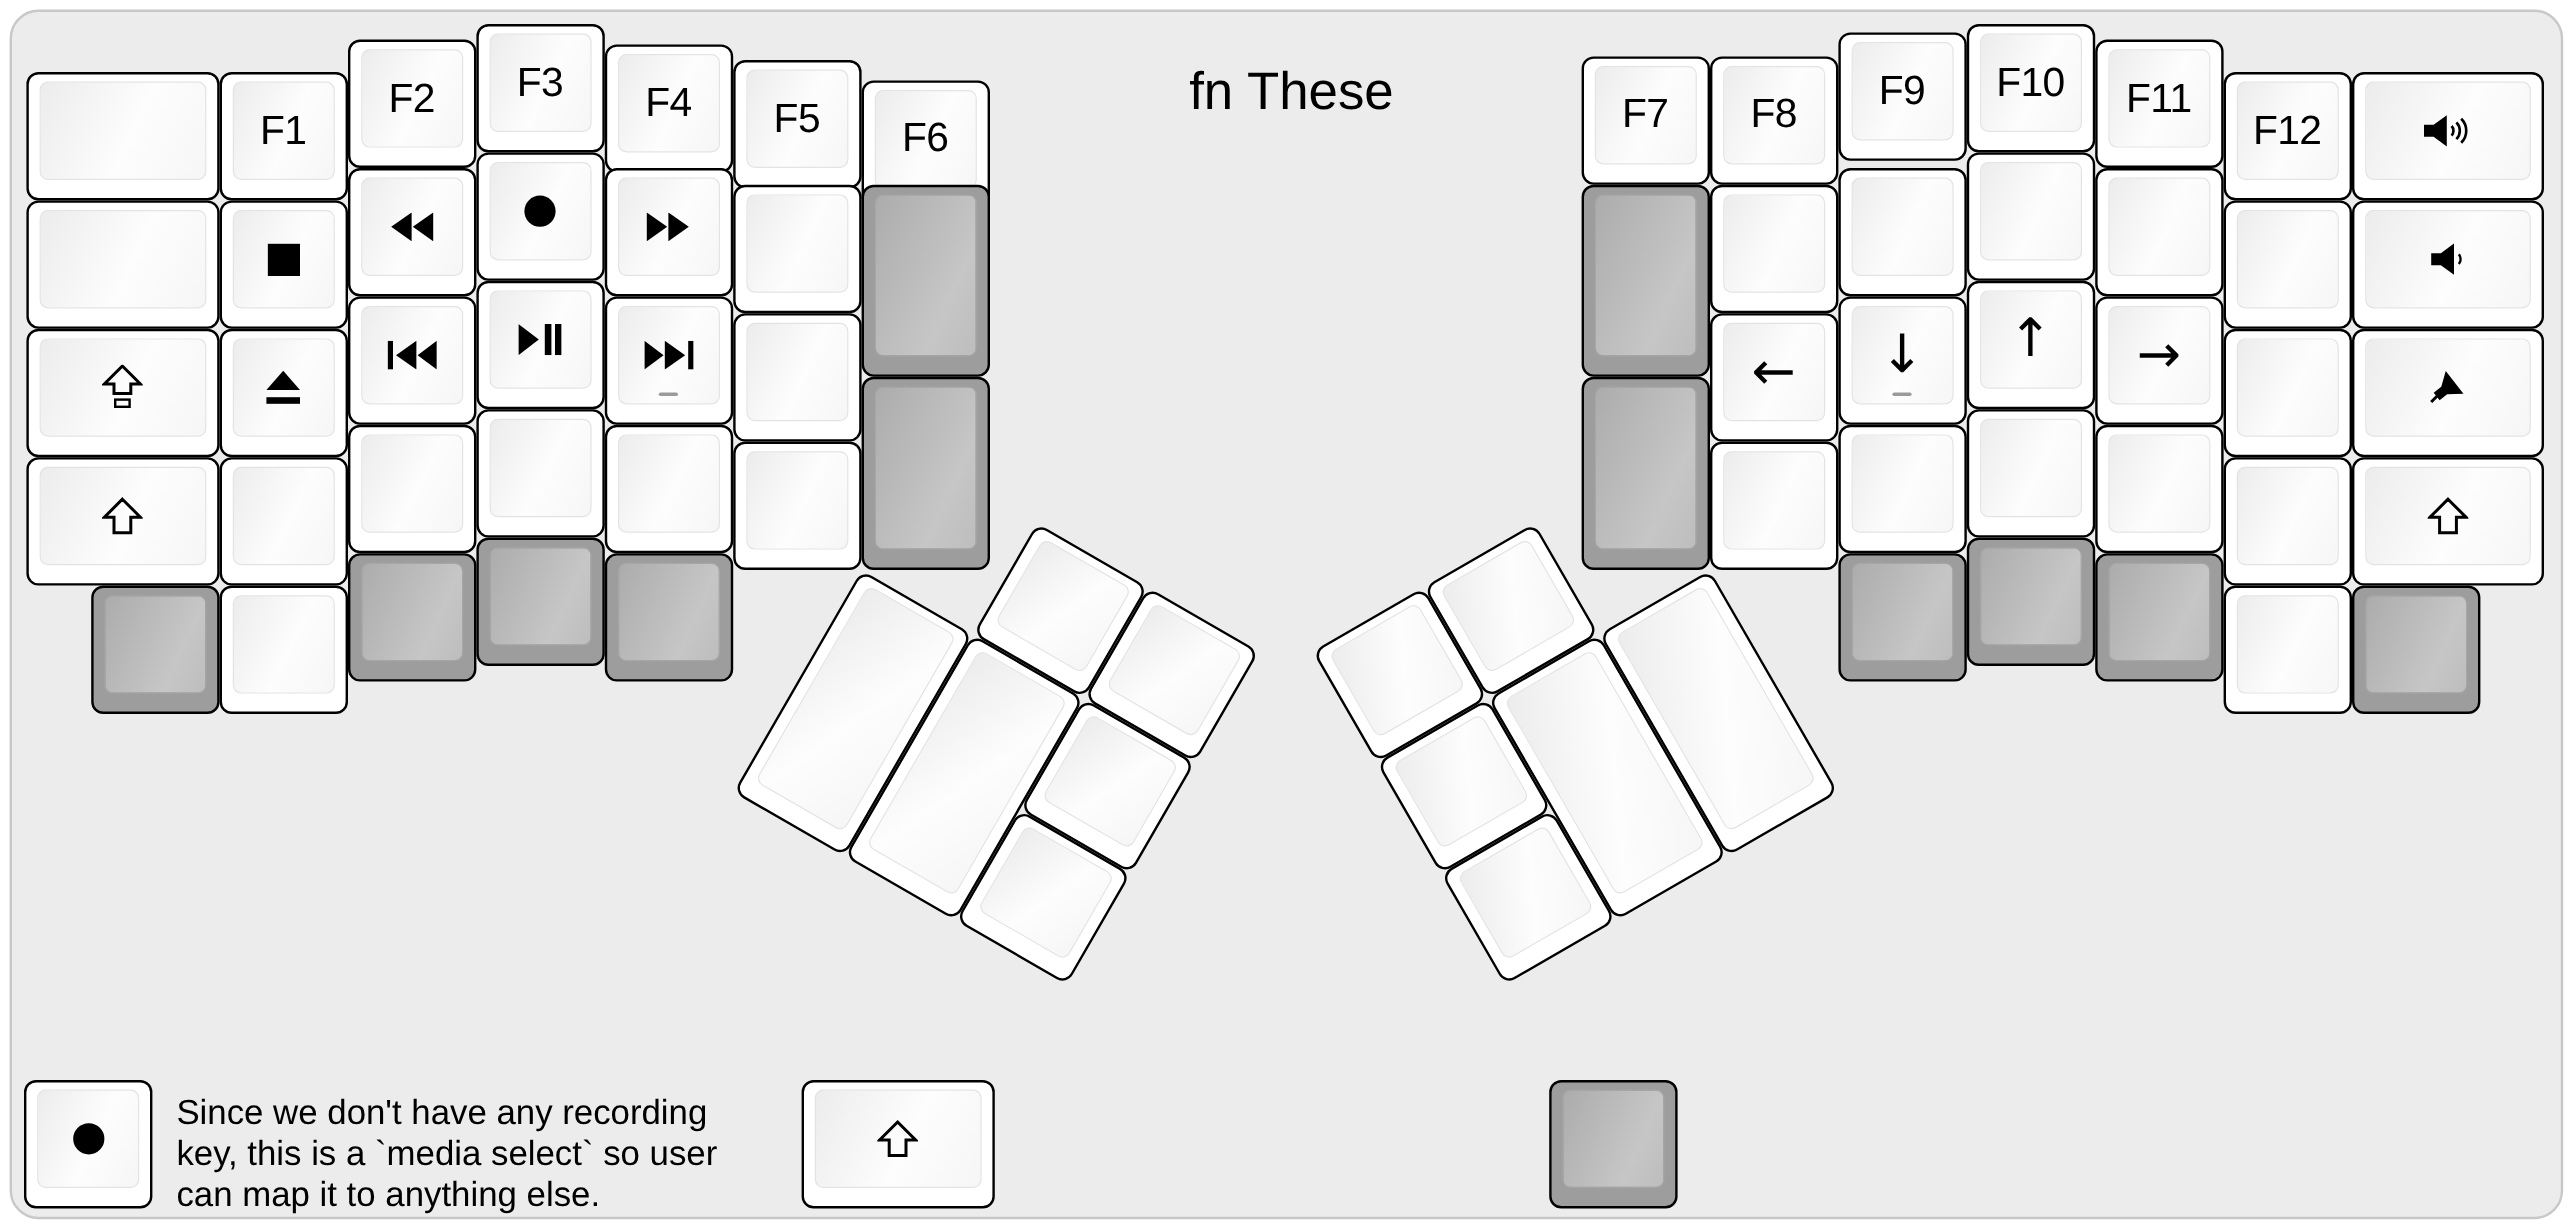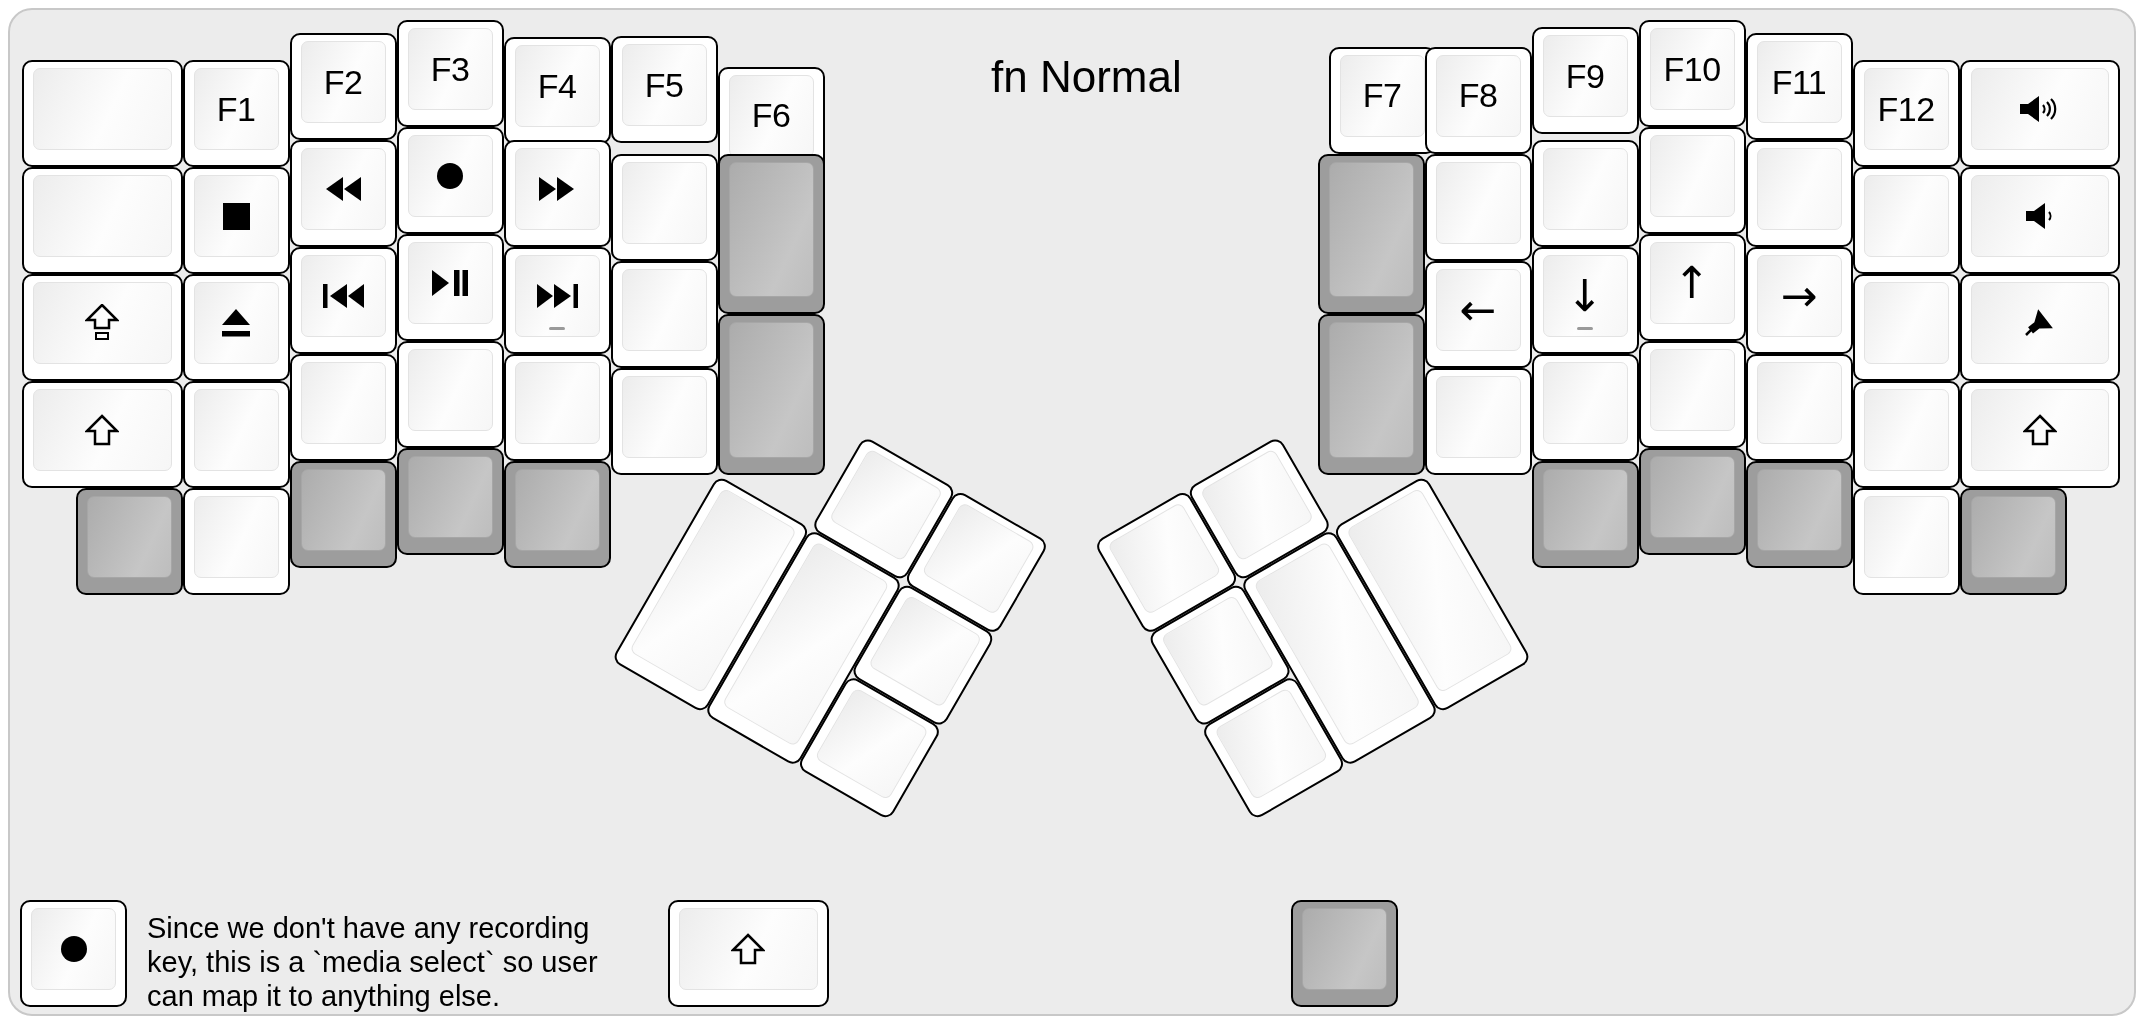--- a/index.html
+++ b/index.html
@@ -148,21 +148,21 @@
                 <polygon points="0,0 16,12 0,24" fill="#000"></polygon>
                 <polygon points="17,0 34,12 17,24" fill="#000"></polygon>
                 <rect x="36.5" y="0" width="4.5" height="24" fill="#000"></rect>
               </svg></span>
             <div class="hm"></div>
           </div>
         </div>
         <div class="key white" style="left: 481.5px; top: 334.375px; width: 107px; height: 107px;">
           <div class="top"></div>
         </div>
-        <div class="key white" style="left: 588.5px; top: 16px; width: 107px; height: 107px; padding-left: 10px;">
+        <div class="key white" style="left: 588.5px; top: 30px; width: 107px; height: 107px; padding-left: 10px;">
           <div class="top">
             <span class="label">F5</span>
           </div>
         </div>
         <div class="key white" style="left: 588.5px; top: 133.75px; width: 107px; height: 107px;">
           <div class="top"></div>
         </div>
         <div class="key white" style="left: 588.5px; top: 240.75px; width: 107px; height: 107px;">
           <div class="top"></div>
         </div>
@@ -210,21 +210,21 @@
           <div class="top"></div>
         </div>
         <div class="key white" style="left: 214px; top: 0px; width: 107px; height: 107px;">
           <div class="top"></div>
         </div>
         <div class="key white" style="left: 214px; top: 107px; width: 107px; height: 107px;">
           <div class="top"></div>
         </div>
       </div>
       <div class="kgroup" style="left: 1317.5px; top: 20px;">
-        <div class="key white" style="left: 11px; top: 26.75px; width: 107px; height: 107px;">
+        <div class="key white" style="left: 0px; top: 26.75px; width: 107px; height: 107px;">
           <div class="top">
             <span class="label">F7</span>
           </div>
         </div>
         <div class="key gray" style="left: 0px; top: 133.75px; width: 107px; height: 160.5px;">
           <div class="top"></div>
         </div>
         <div class="key gray" style="left: 0px; top: 294.25px; width: 107px; height: 160.5px;">
           <div class="top"></div>
         </div>
@@ -372,21 +372,21 @@
           <div class="top"></div>
         </div>
         <div class="key white" style="left: -107px; top: 0px; width: 107px; height: 214px;">
           <div class="top"></div>
         </div>
         <div class="key white" style="left: -321px; top: 107px; width: 107px; height: 107px;">
           <div class="top"></div>
         </div>
       </div>
     </div>
-  <div class="title">fn Normal</div>
+  <div class="title">fn These</div>
 
   <div id="lk0" class="legend-key-slot">
       <div class="key white" style="left: 0px; top: 0px; width: 107px; height: 107px;">
         <div class="top">
           <span class="icon"><svg width="28" height="28" viewBox="0 0 28 28">
               <circle cx="14" cy="14" r="13" fill="#000"></circle>
             </svg></span>
         </div>
       </div>
     </div>

